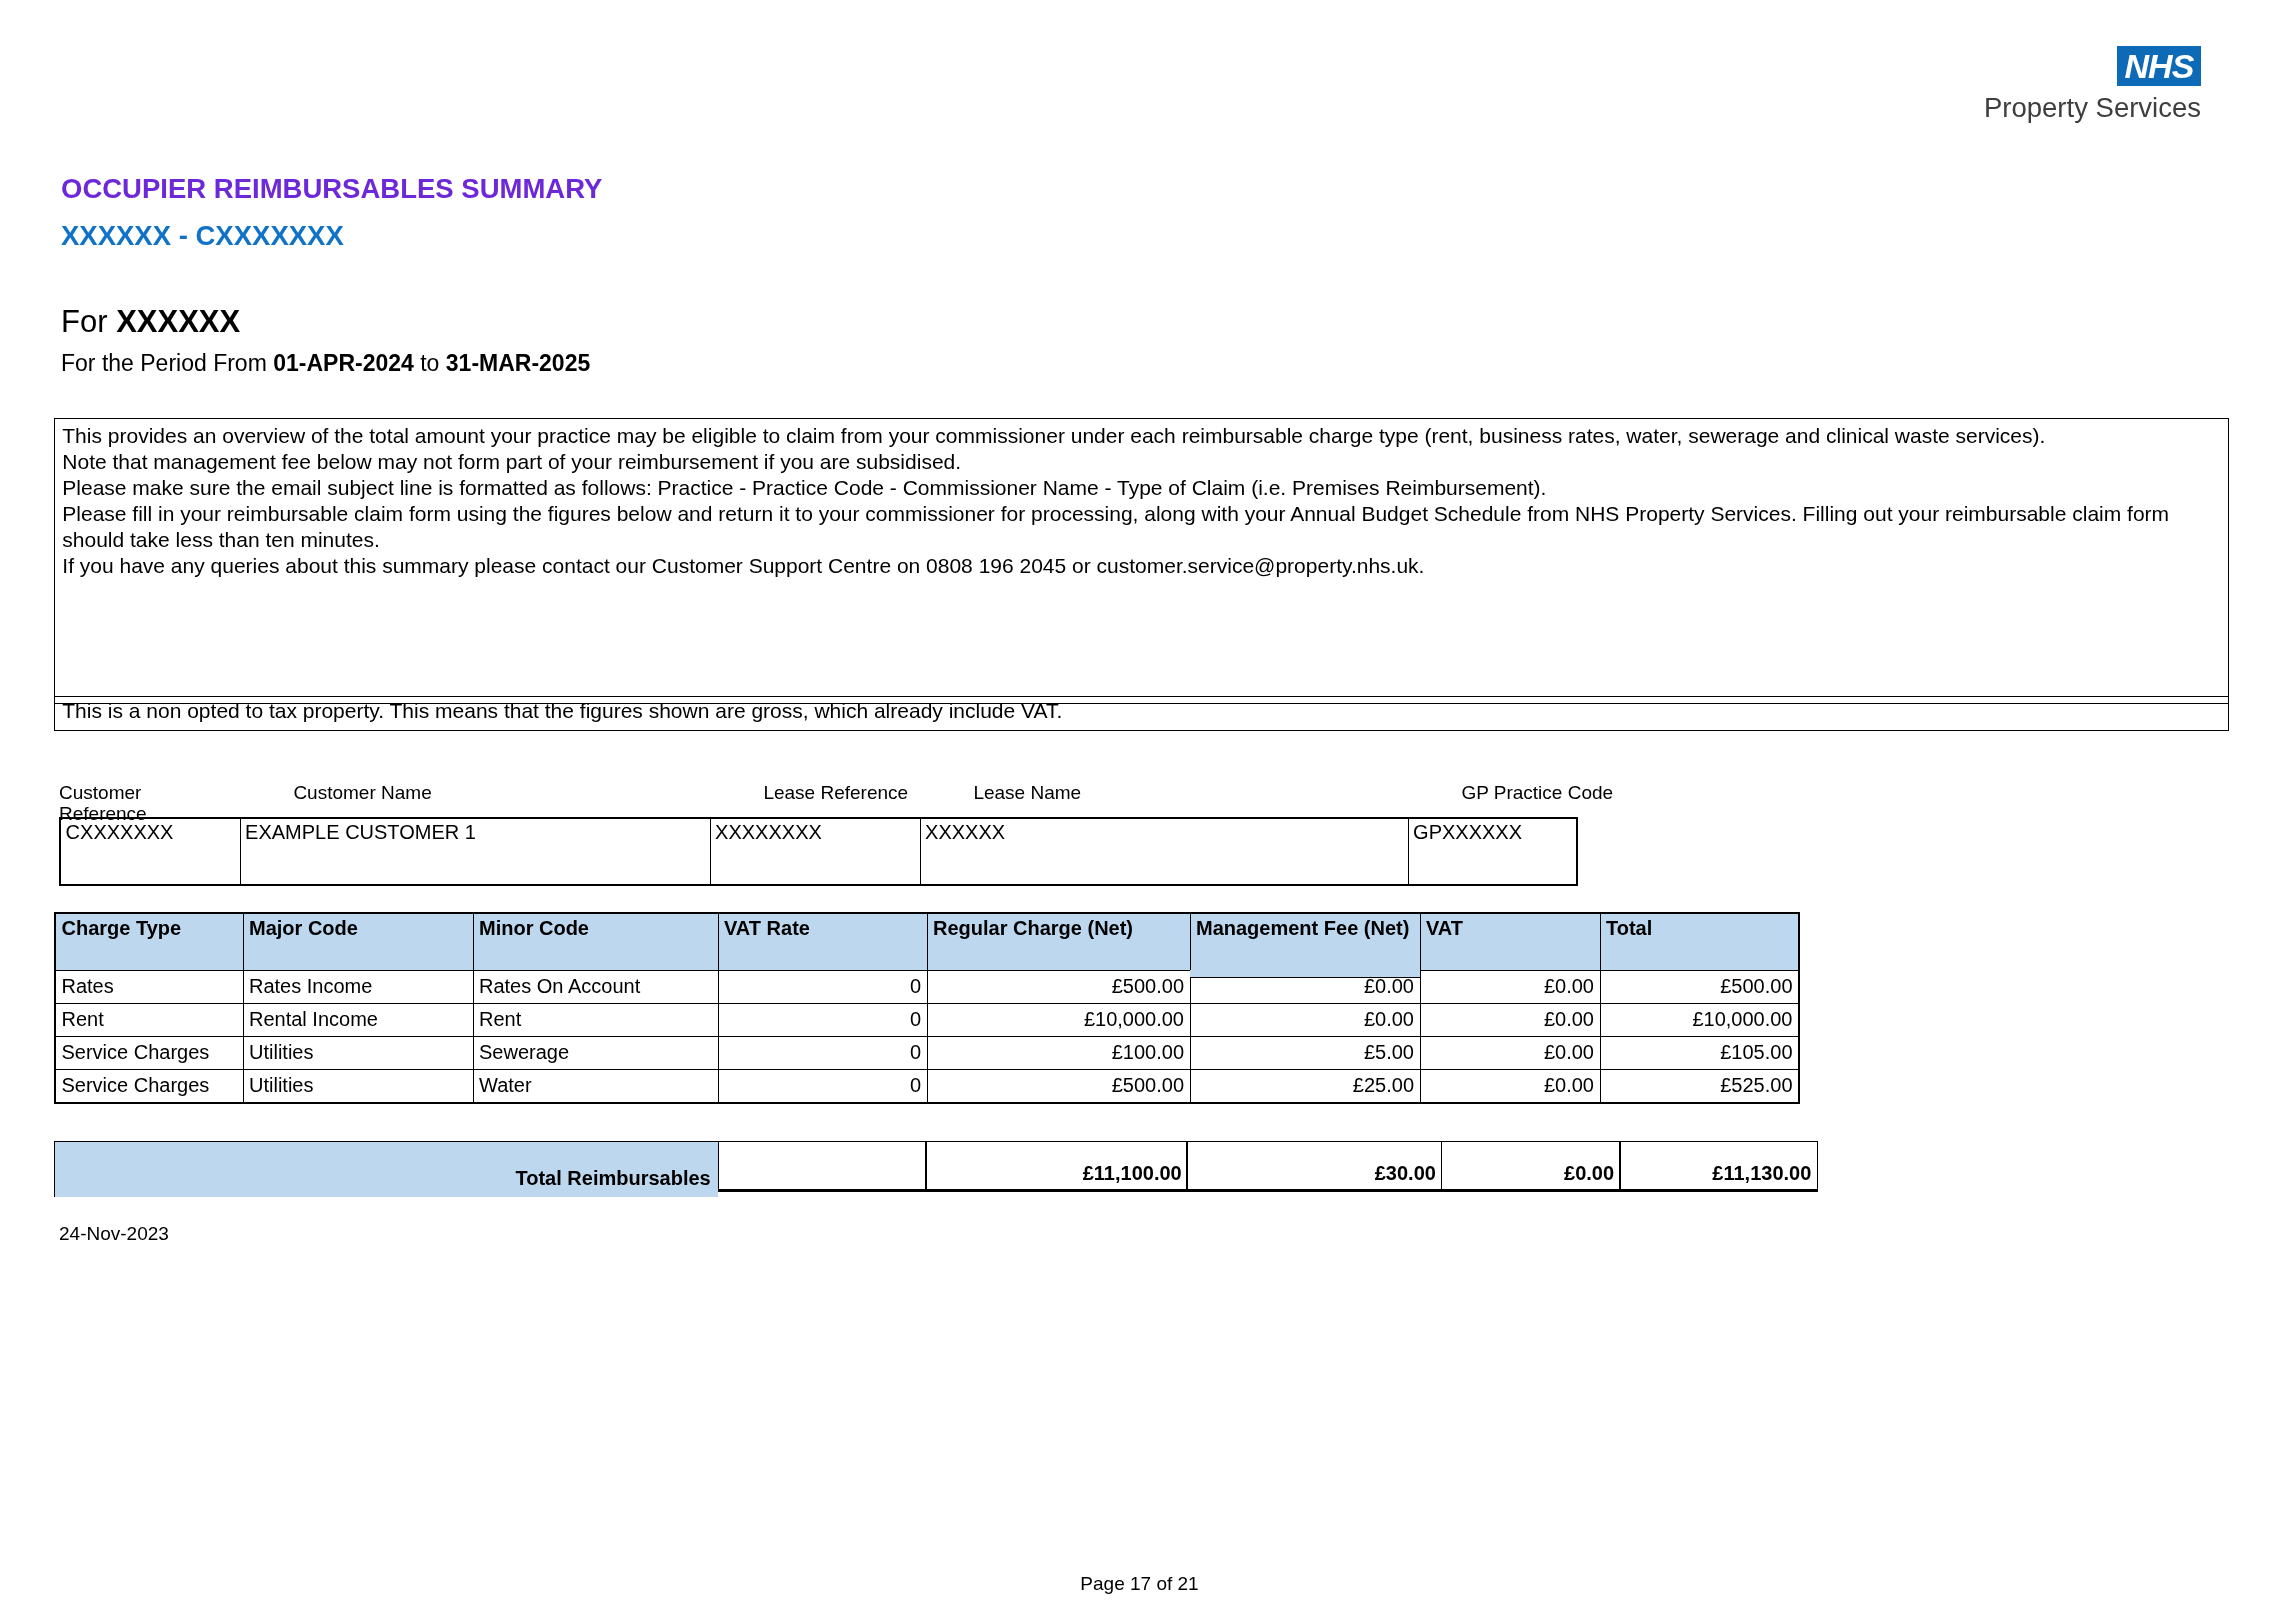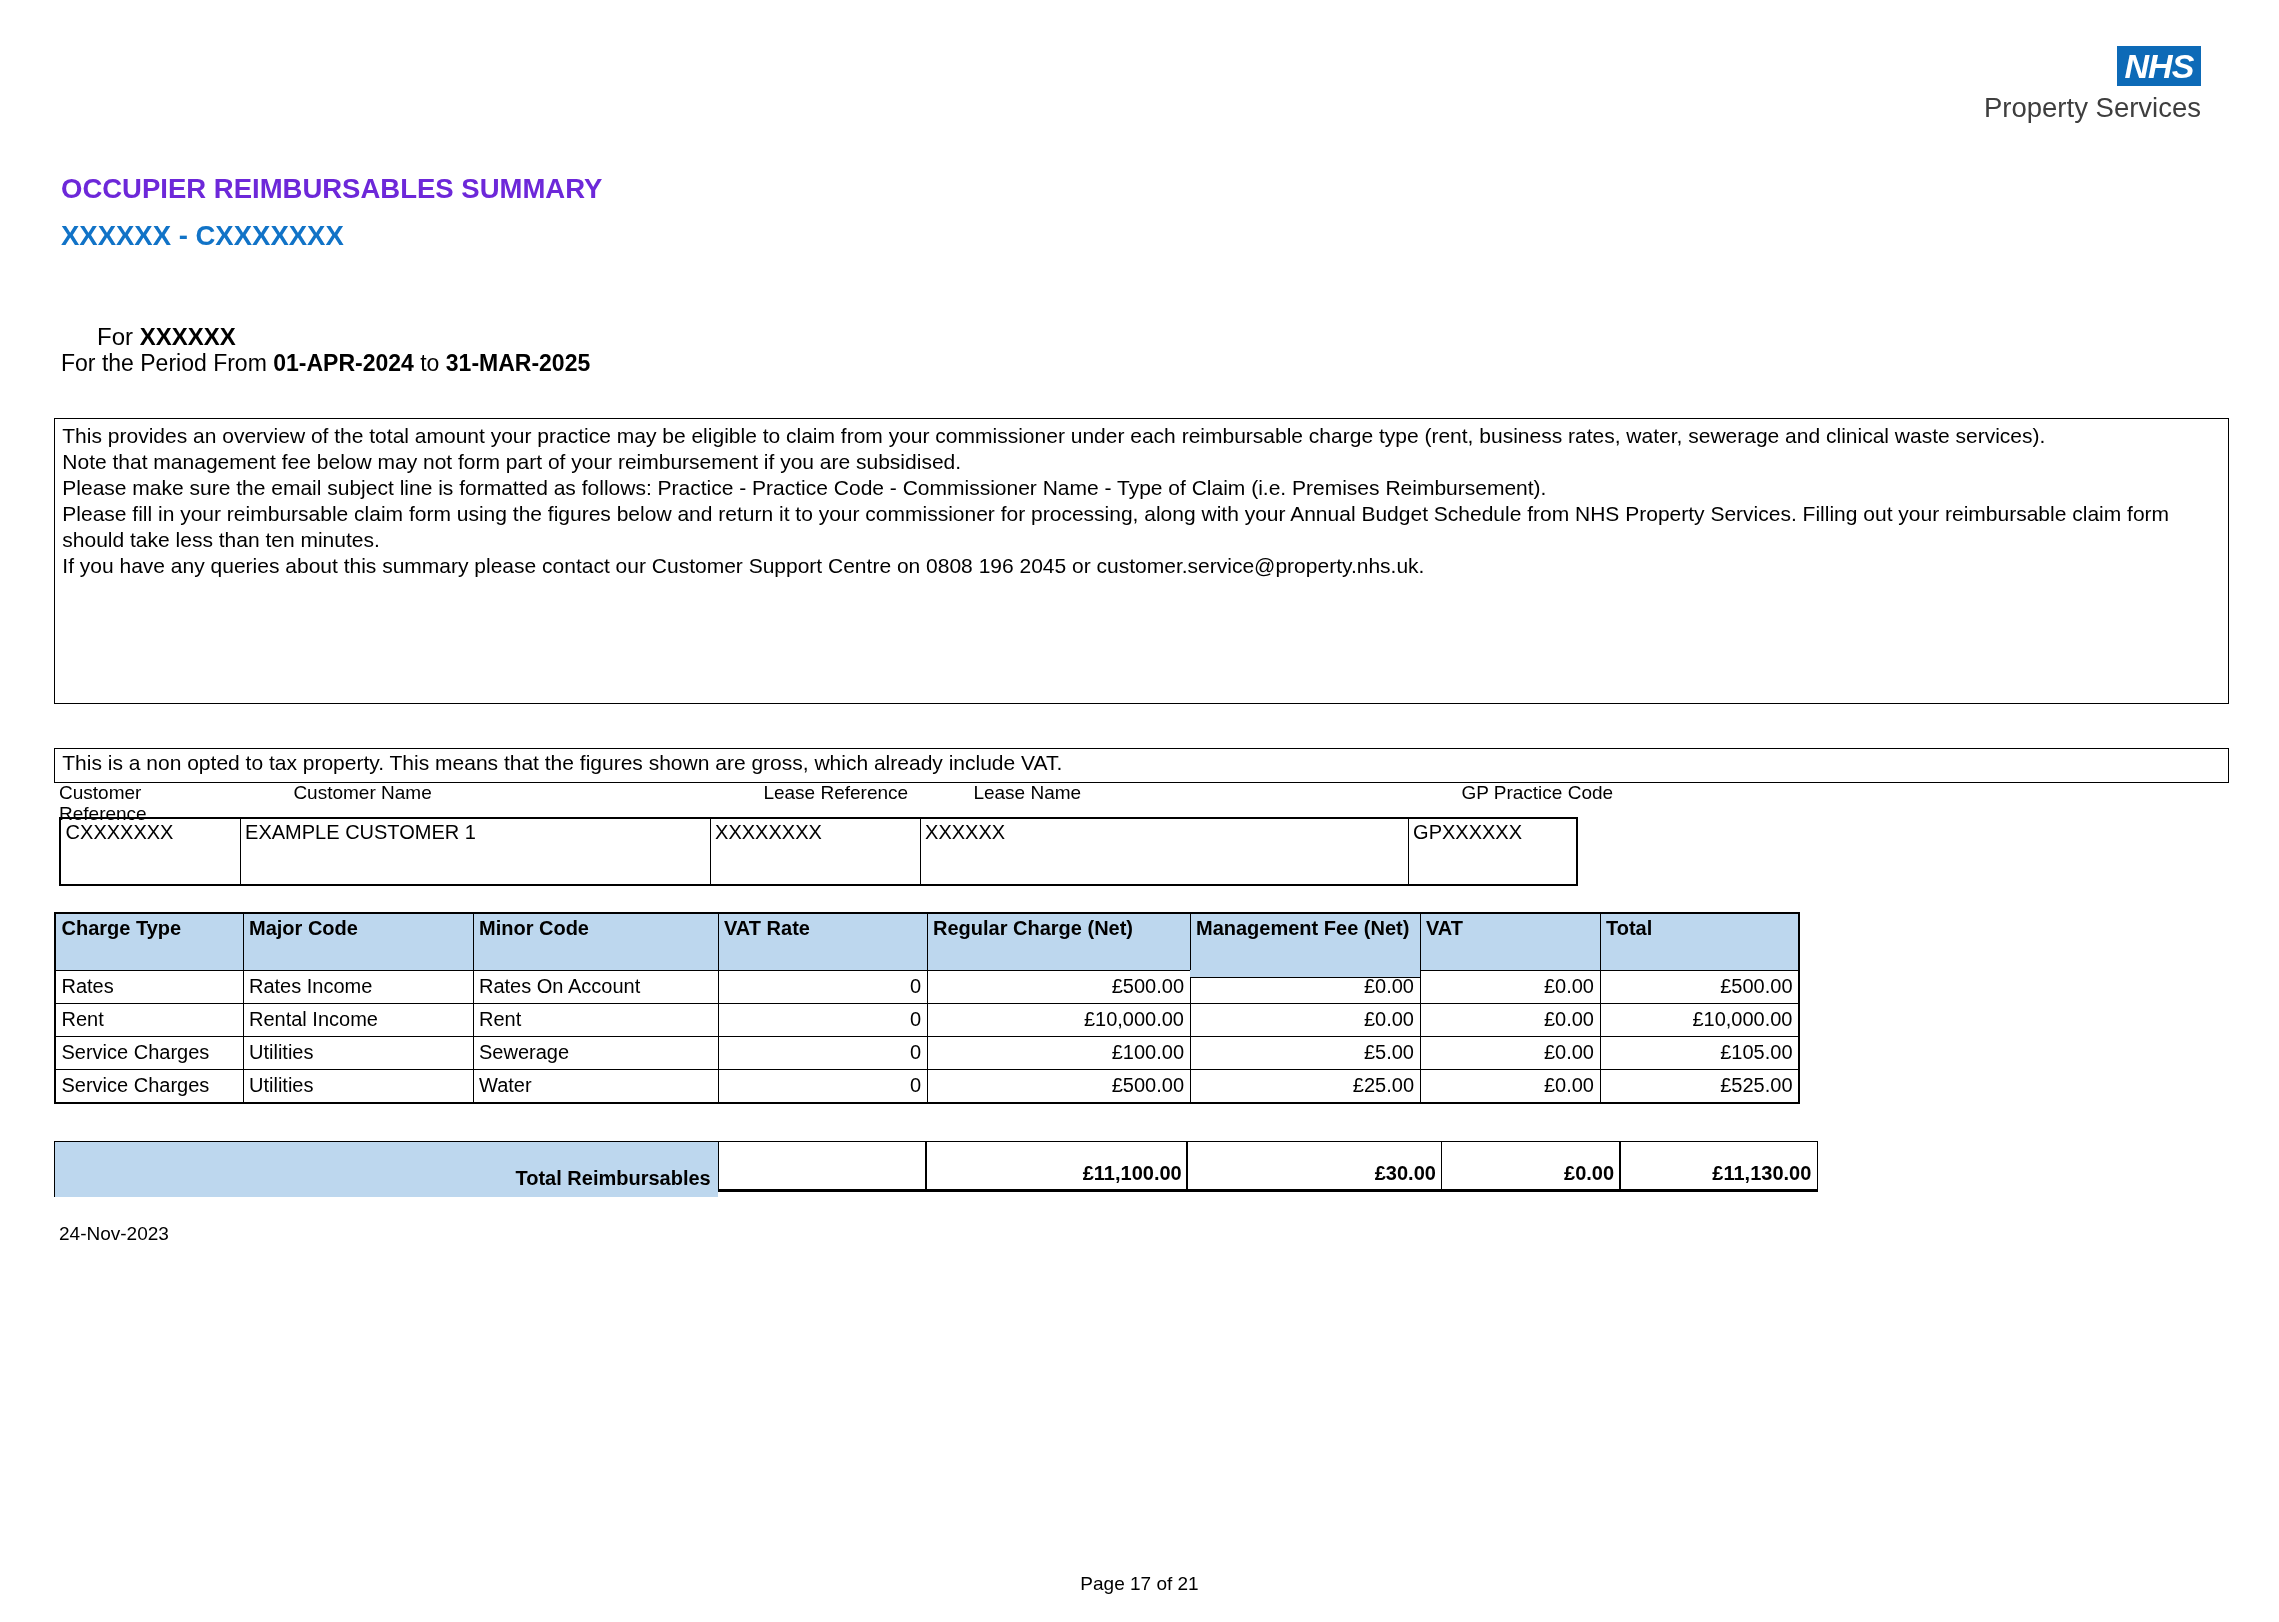--- a/index.html
+++ b/index.html
@@ -55,23 +55,22 @@
     position: absolute;
     left: 61px;
     top: 220px;
     color: #1173c7;
     font-size: 27.5px;
     font-weight: bold;
   }
   .for-line {
     position: absolute;
     left: 61px;
-    top: 323px;
-    font-size: 24px;
-    margin-left: 36px;
+    top: 304px;
+    font-size: 31px;
   }
   .period-line {
     position: absolute;
     left: 61px;
     top: 350px;
     font-size: 23px;
   }
   .b { font-weight: bold; }
 
   
@@ -83,21 +82,21 @@
     height: 286px;
     border: 1.8px solid #000000;
     box-sizing: border-box;
     padding: 3.7px 7.3px;
     font-size: 21px;
     line-height: 26px;
   }
   .vat-note-box {
     position: absolute;
     left: 54px;
-    top: 748px;
+    top: 696px;
     width: 2175px;
     height: 35px;
     border: 1.8px solid #000000;
     box-sizing: border-box;
     padding: 1.8px 7.3px;
     font-size: 21px;
   }
 
   
   .cust-headers {

